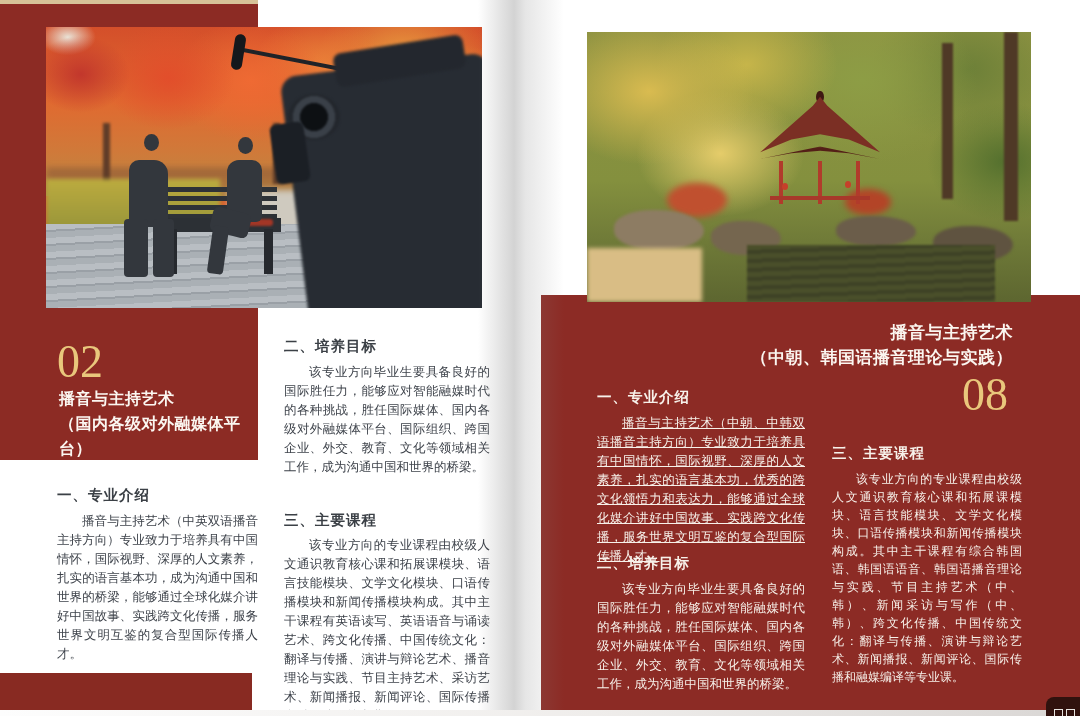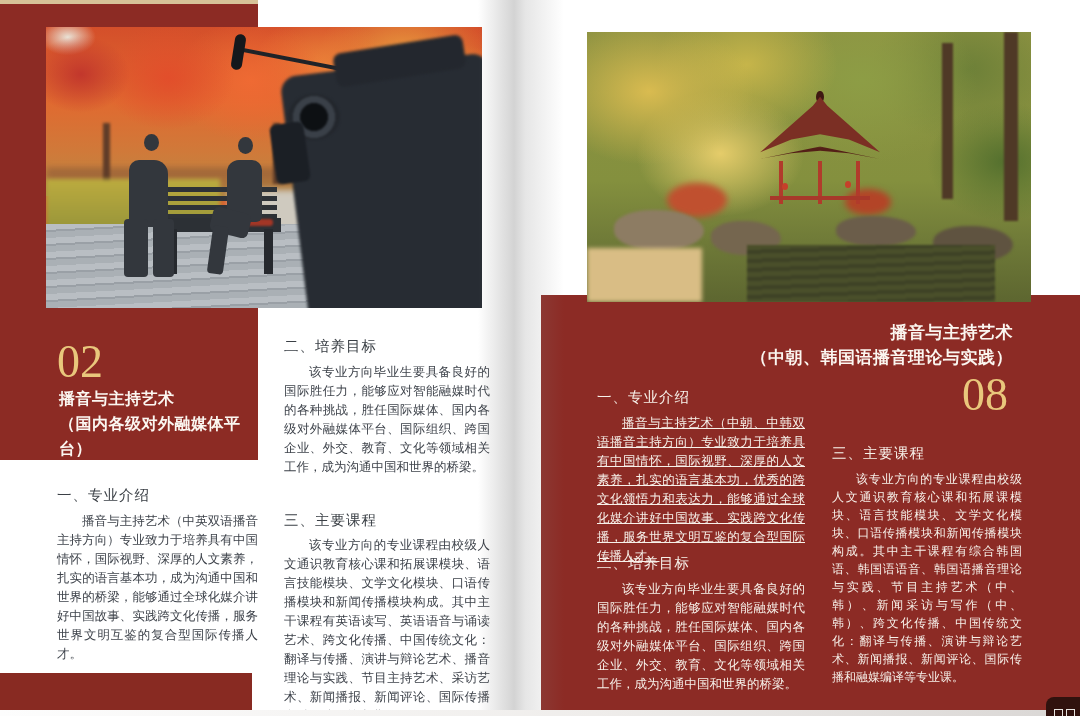--- a/index.html
+++ b/index.html
@@ -51,21 +51,21 @@
   .pl-lens{position:absolute;left:55.5%;top:24%;width:52px;height:46px;border-radius:50%;
     background:radial-gradient(circle at 50% 50%, #0d1013 0 40%, #3a4048 41% 60%, #23272d 61% 100%);filter:blur(1px);}
   .pl-mattebox{position:absolute;left:52%;top:34%;width:34px;height:60px;background:#1b1f25;
     border-radius:6px;transform:rotate(-8deg);filter:blur(1.2px);}
 
   #num-02{left:57px;top:336px;width:160px;color:#e9c77c;font-size:46px;line-height:52px;
     font-family:"Liberation Serif","DejaVu Serif",serif;z-index:3;}
   #title-left{left:59px;top:386px;width:199px;color:#fbf7f1;font-weight:bold;
     font-size:16px;line-height:25px;z-index:3;letter-spacing:.5px;}
   .col{z-index:3;color:#3b4046;}
-  .sec-heading{font-size:14.5px;font-weight:normal;letter-spacing:1px;color:#3b4046;}
+  .sec-heading{font-size:14.5px;font-weight:bold;letter-spacing:1px;color:#3b4046;}
   .sec-body{font-size:12.5px;line-height:19px;text-align:justify;text-indent:2em;color:#3d424a;}
   .sec-heading.on-red,.sec-body.on-red{color:#f7f1ea;}
 
   #l-col1{left:57px;width:201px;}
   #l-col2{left:284px;width:206px;}
 
   
   #spine{left:478px;top:0;width:86px;height:716px;z-index:4;pointer-events:none;
     background:linear-gradient(90deg,rgba(110,110,110,0) 0%,rgba(110,110,110,.30) 42%,rgba(140,140,140,.22) 55%,rgba(255,255,255,0) 100%);}
 

